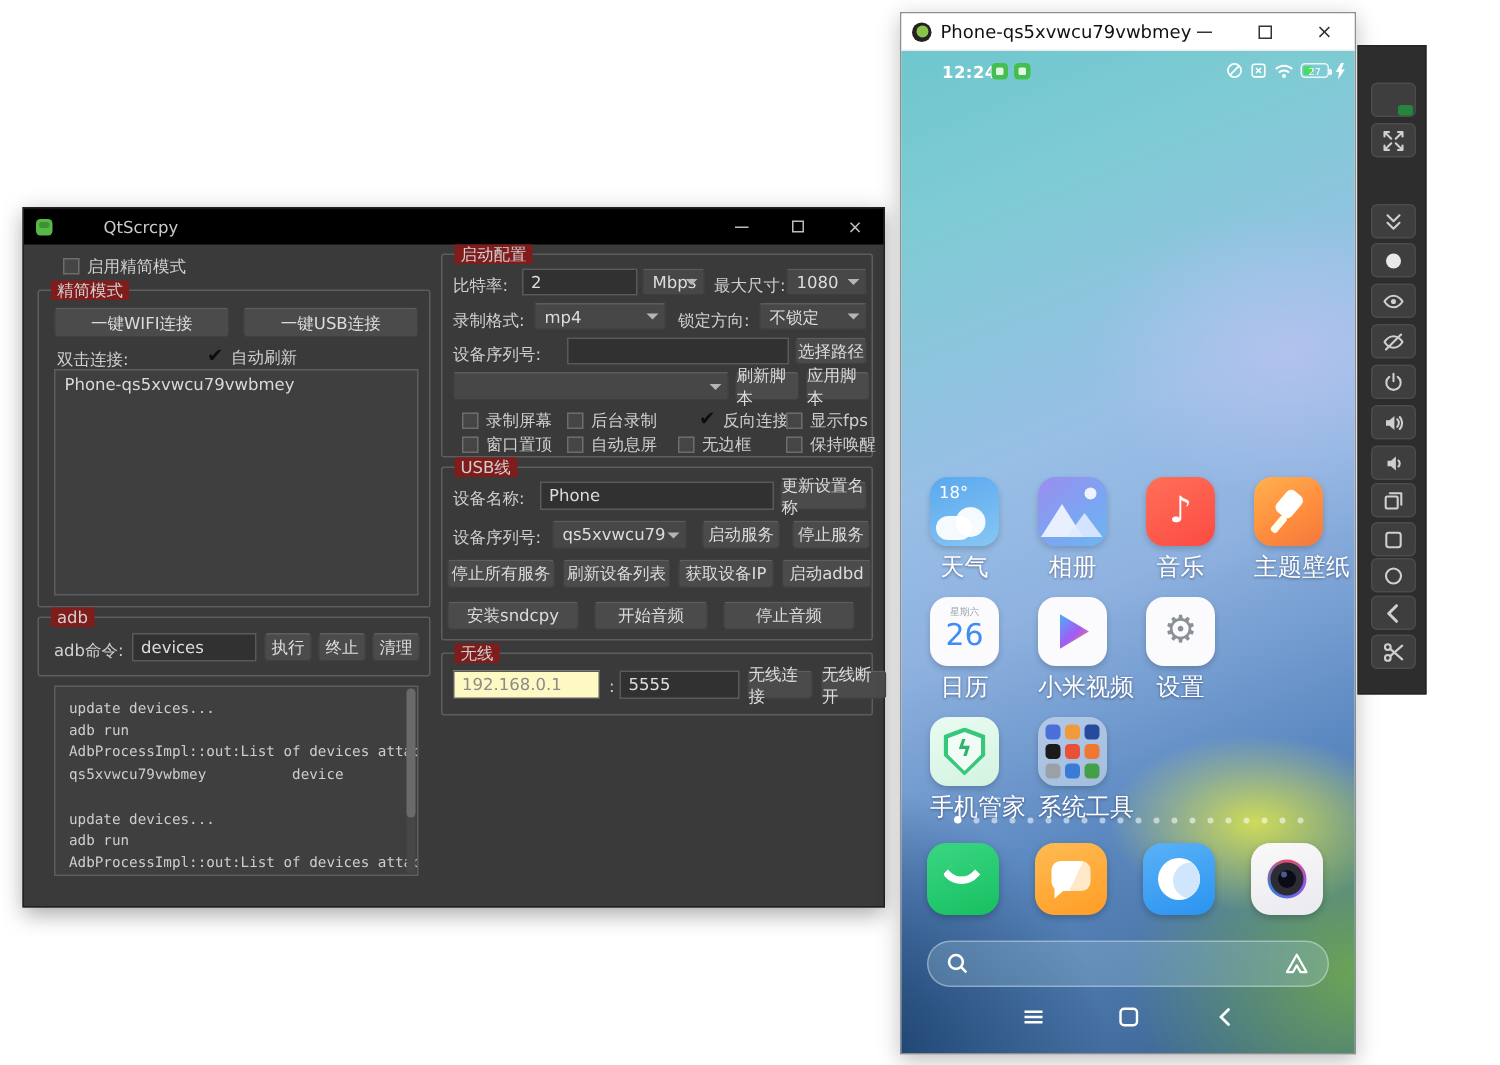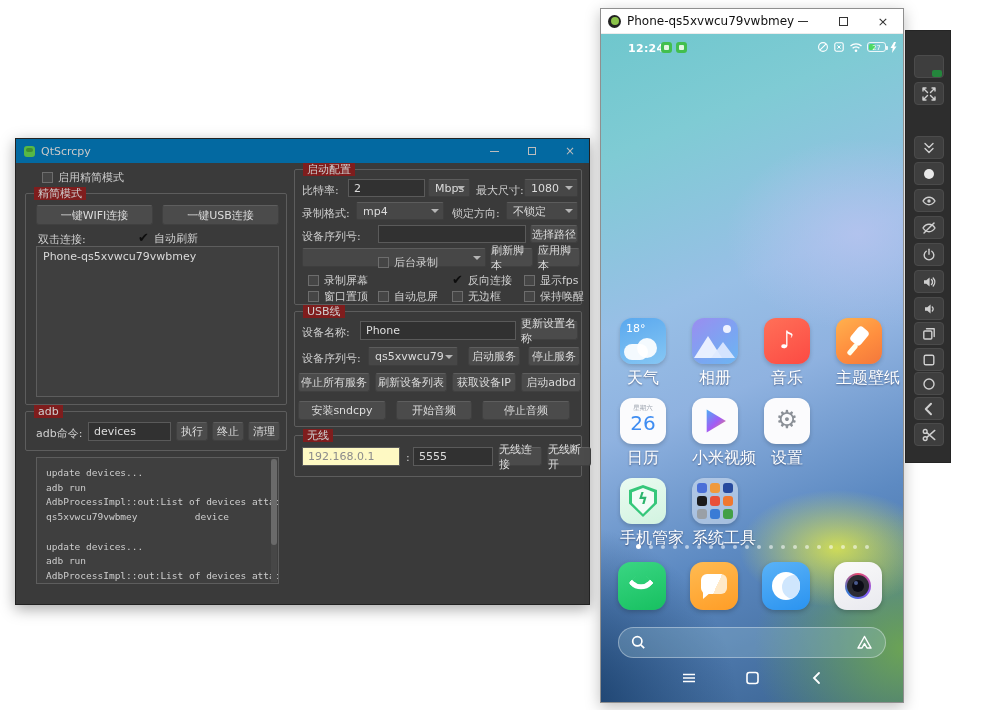--- a/index.html
+++ b/index.html
@@ -2,22 +2,22 @@
 <html><head>
 <meta charset="utf-8">
 <style>
   * { margin:0; padding:0; box-sizing:border-box; }
   html,body { background:#fff; font-family:"DejaVu Sans","Liberation Sans",sans-serif; }
   #stage { position:relative; width:1000px; height:710px; background:#ffffff; overflow:hidden; }
 
   
   .qt-win { position:absolute; left:15px; top:138px; width:575px; height:467px;
             background:#3a3a3a; border:1px solid #222; box-shadow:0 4px 14px rgba(0,0,0,.35); }
-  .qt-title { position:absolute; left:0; top:0; right:0; height:24px; background:#0369a1;
-              display:flex; align-items:center; padding-left:8px; }
+  .qt-title { position:absolute; left:0; top:0; right:0; height:24px; background:#000000;
+              display:flex; align-items:center; padding-left:8px;gap:28px; }
   .qt-title .app-ic { width:11px; height:11px; border-radius:3px; background:#57b846; margin-right:6px; position:relative; }
   .qt-title .app-ic::after{ content:""; position:absolute; left:2px; top:2px; width:7px; height:4px; border-radius:2px; background:#3f8f33;}
   .qt-title .t { color:#c9c9c9; font-size:11px; }
   .qt-ctrls { position:absolute; right:0; top:0; height:24px; display:flex; }
   .qt-ctrl { width:38px; height:24px; display:flex; align-items:center; justify-content:center; color:#bdbdbd; font-size:12px; }
   .qt-ctrl .min-g { width:9px; height:1px; background:#bdbdbd; }
   .qt-ctrl .max-g { width:8px; height:8px; border:1px solid #bdbdbd; }
 
   .grp { position:absolute; border:1px solid #5d5d5d; border-radius:2px; }
   .grp-t { position:absolute; top:-7px; left:8px; background:#7f1d1d; padding:0 4px; color:#cfcfcf; font-size:11px; line-height:13px; }
@@ -258,25 +258,25 @@
       <span></span>
         <span class="arrow"></span>
     </div>
     <div class="btn" style="left:474px; top:109px; width:43px; height:19px;">刷新脚本</div>
     <div class="btn" style="left:521px; top:109px; width:43px; height:19px;">应用脚本</div>
 
     <div class="cbrow" style="left:292px; top:134px;">
       <span class="cb"></span>
       <span>录制屏幕</span>
       </div>
-    <div class="cbrow" style="left:362px; top:116px;">
+    <div class="cbrow" style="left:362px; top:134px;">
       <span class="cb"></span>
       <span>后台录制</span>
       </div>
-    <div class="cbrow" style="left:436px; top:134px;">
+    <div class="cbrow" style="left:450px; top:134px;">
       <span class="cb checked"></span>
       <span>反向连接</span>
       </div>
     <div class="cbrow" style="left:508px; top:134px;">
       <span class="cb"></span>
       <span>显示fps</span>
       </div>
     <div class="cbrow" style="left:292px; top:150px;">
       <span class="cb"></span>
       <span>窗口置顶</span>

